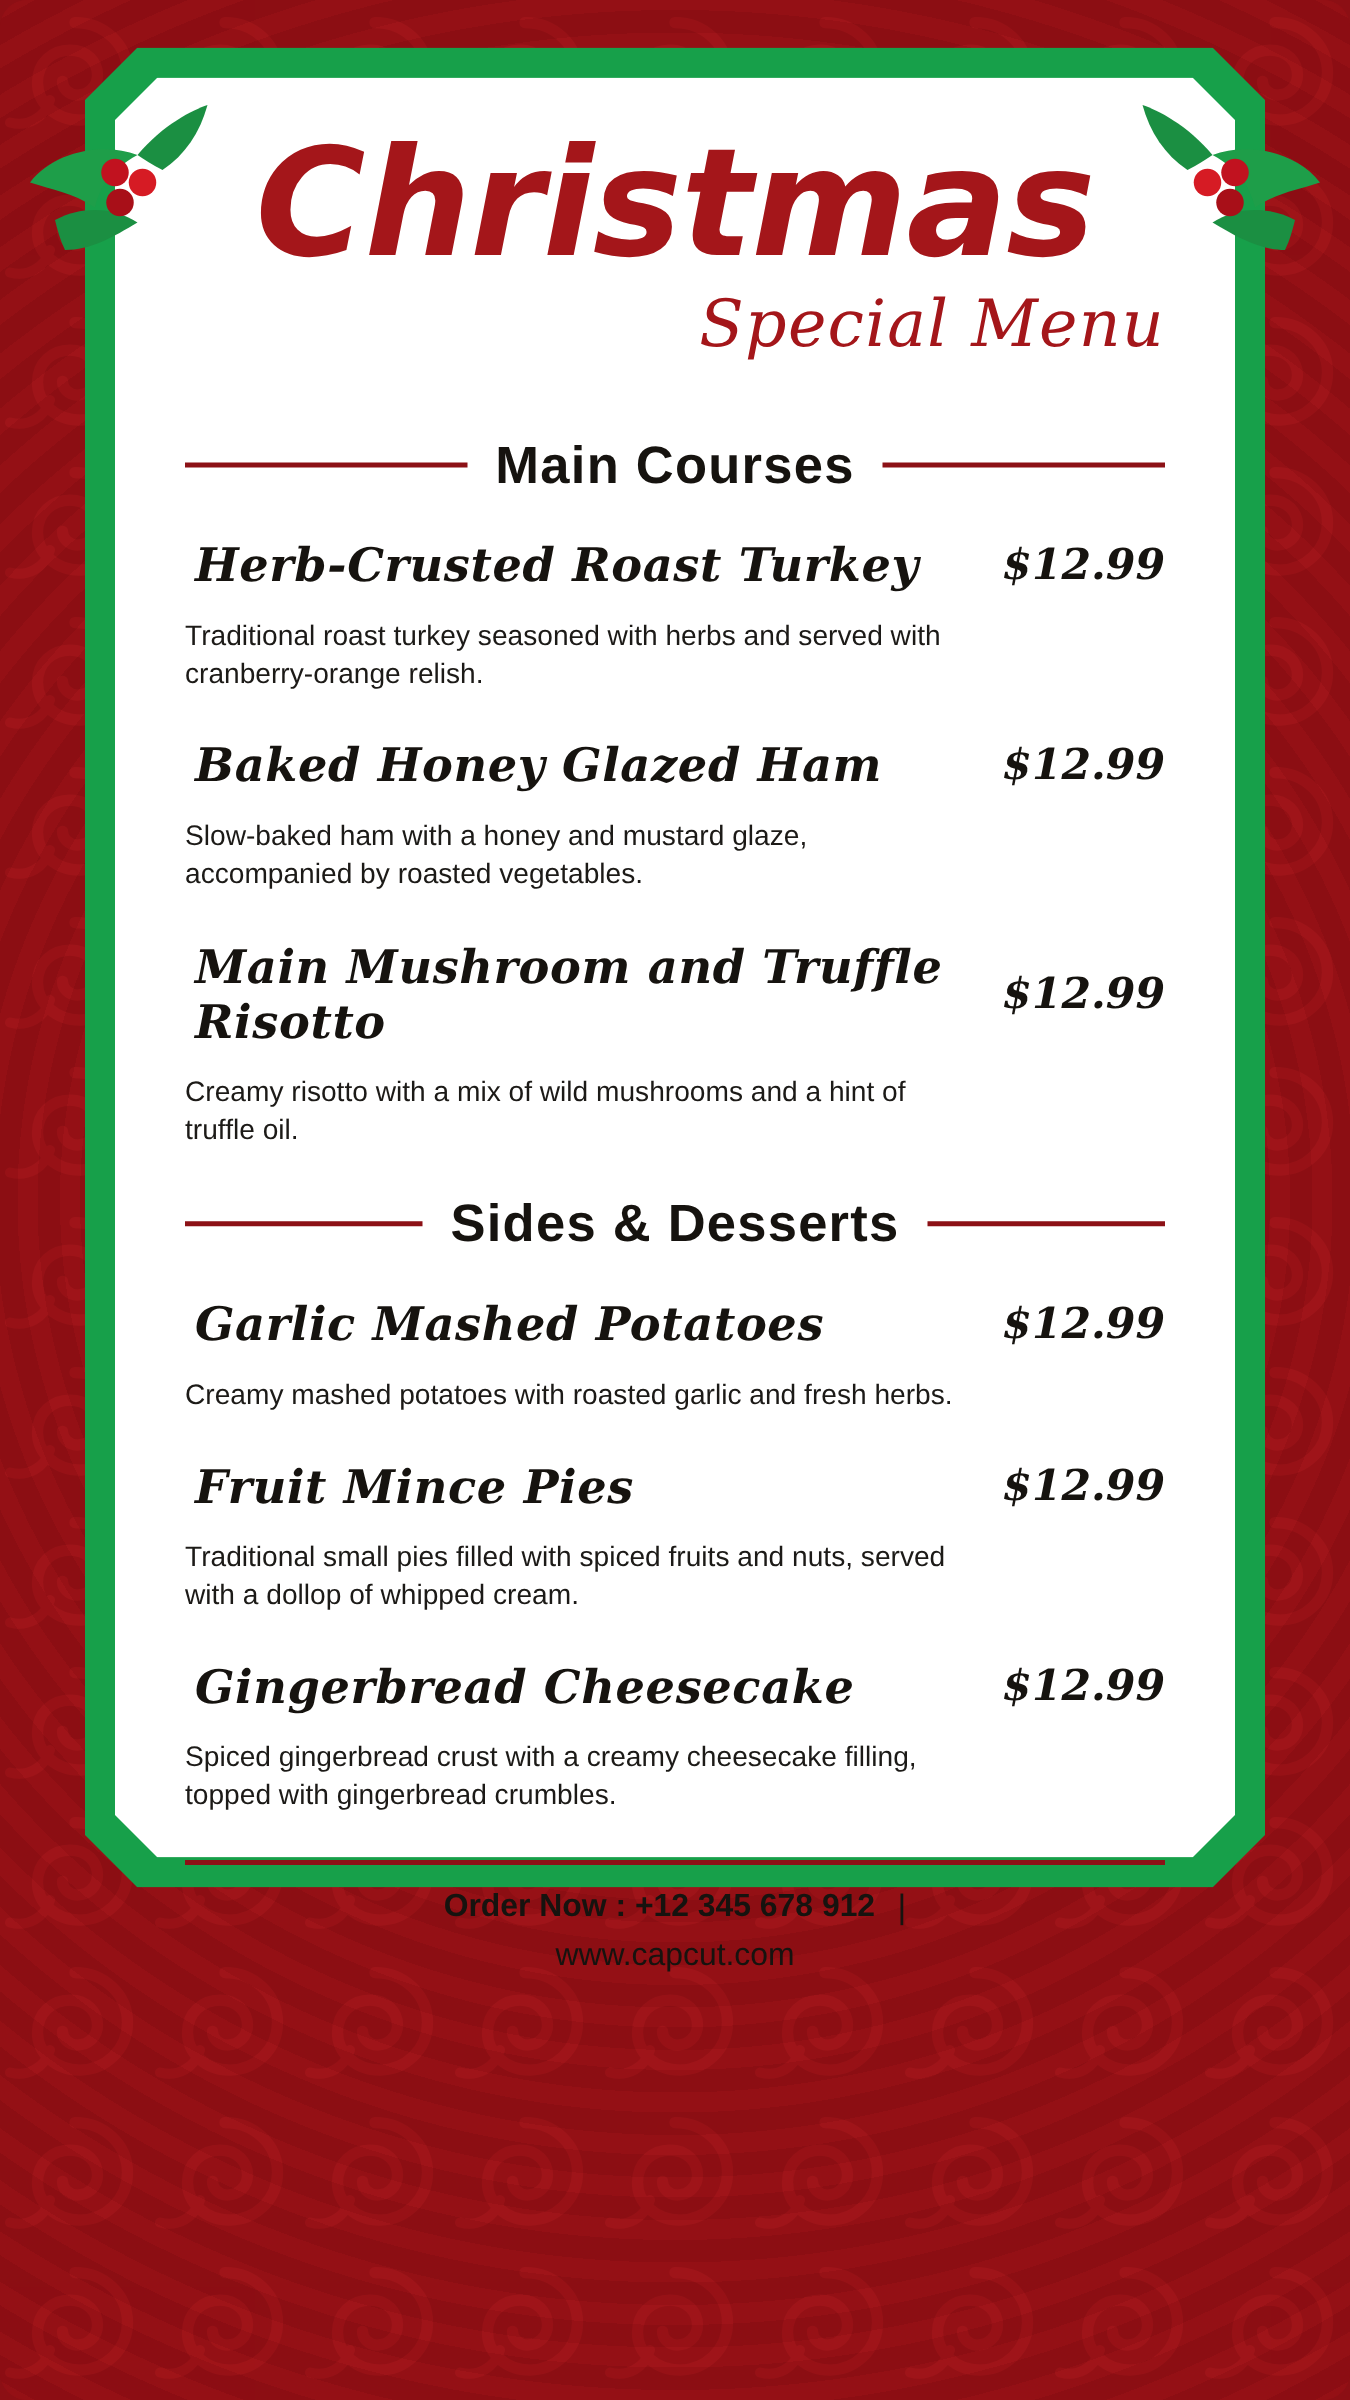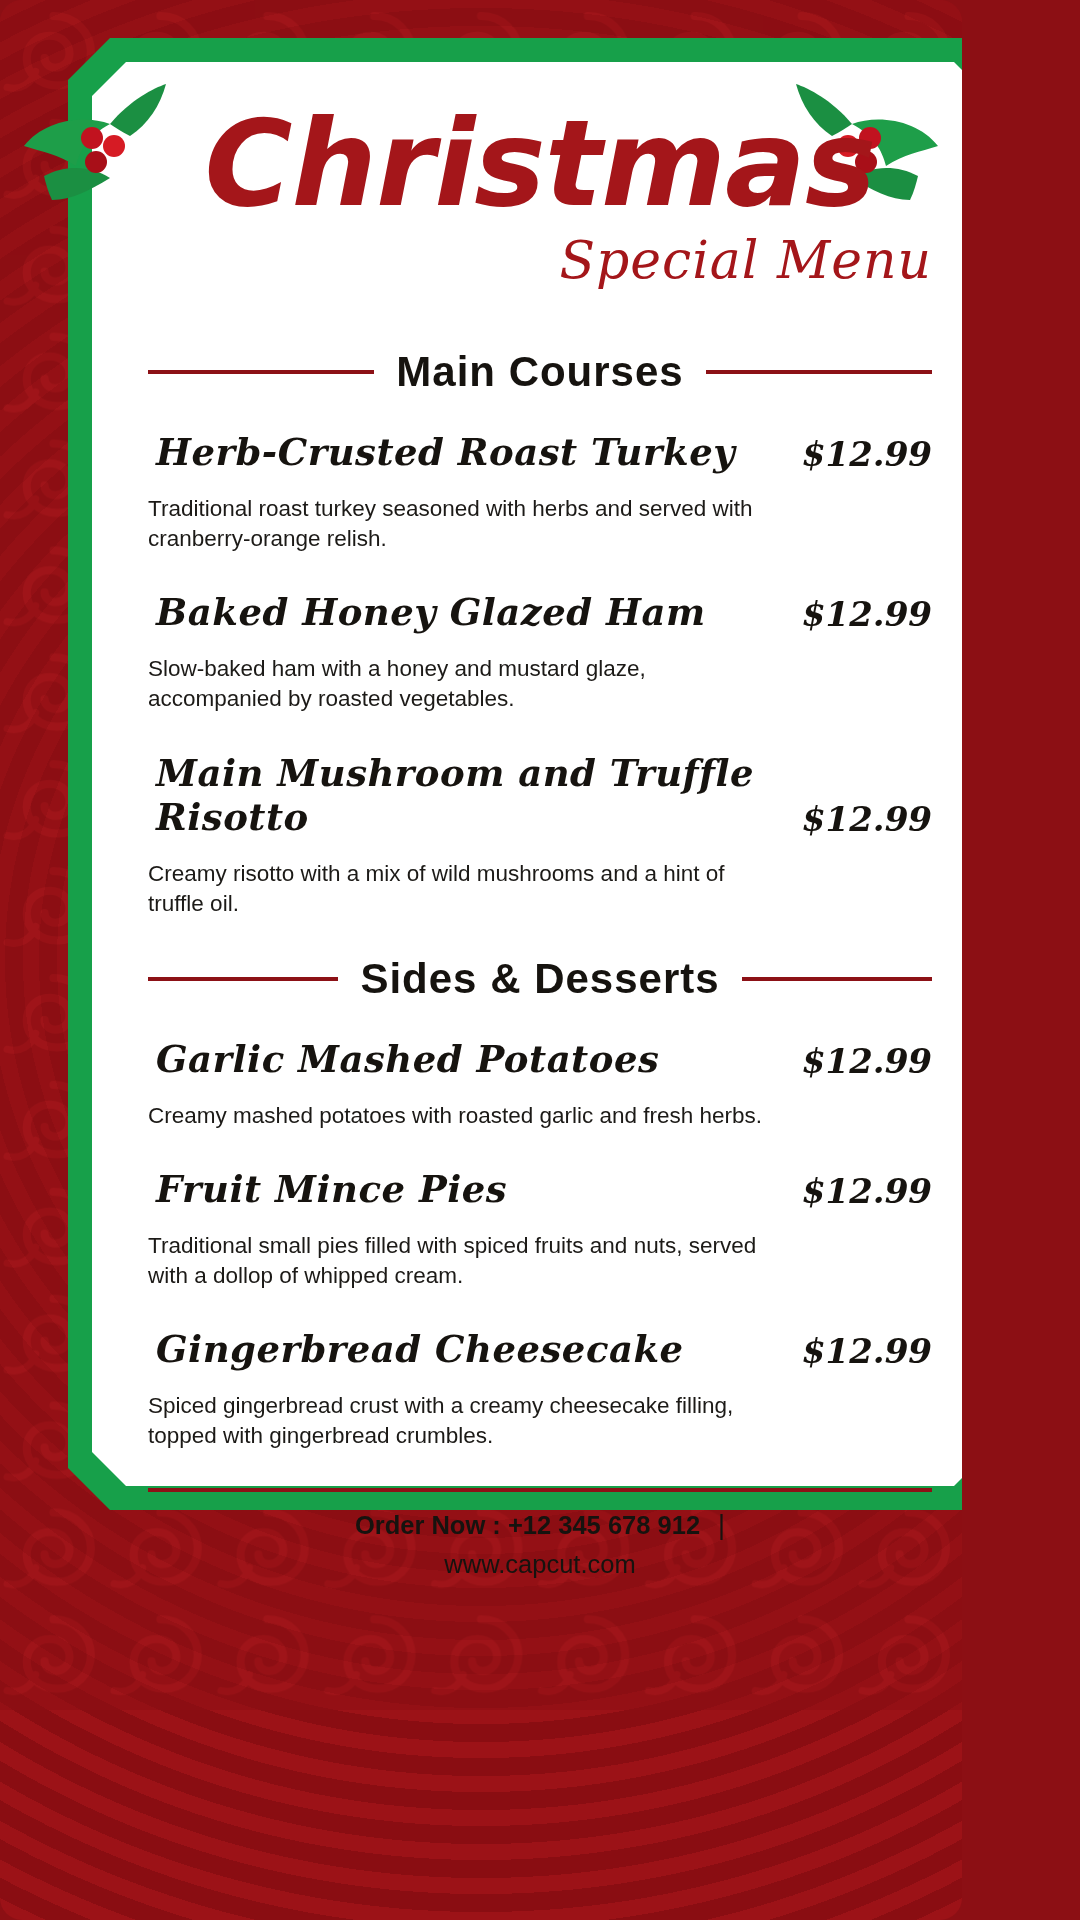--- a/index.html
+++ b/index.html
@@ -10,21 +10,21 @@
     width: 1080px;
     height: 1920px;
     overflow: hidden;
     font-family: "Liberation Sans", sans-serif;
     background: #8c0f14;
   }
 
   
   .poster {
     position: relative;
-    width: 962px;
+    width: 1080px;
     height: 1920px;
     background:
       radial-gradient(circle at 12% 8%, rgba(255,255,255,0.06) 0 2px, transparent 3px),
       repeating-radial-gradient(circle at 50% 50%, #9c1217 0 16px, #8a0d12 16px 34px),
       #8e1014;
     overflow: hidden;
     border-radius: 22px;
   }
   .swirls {
     position: absolute;
@@ -123,21 +123,21 @@
     color: #16130f;
     letter-spacing: 1px;
     white-space: nowrap;
   }
 
   .items { margin-top: 34px; }
 
   .item { margin-bottom: 36px; }
   .item-row {
     display: flex;
-    align-items: flex-end;
+    align-items: center;
     justify-content: space-between;
     gap: 0;
   }
   .item-name {
     font-family: "DejaVu Serif", serif;
     font-style: italic;
     font-weight: bold;
     font-size: 37px;
     color: #16130f;
     letter-spacing: 0.5px;

